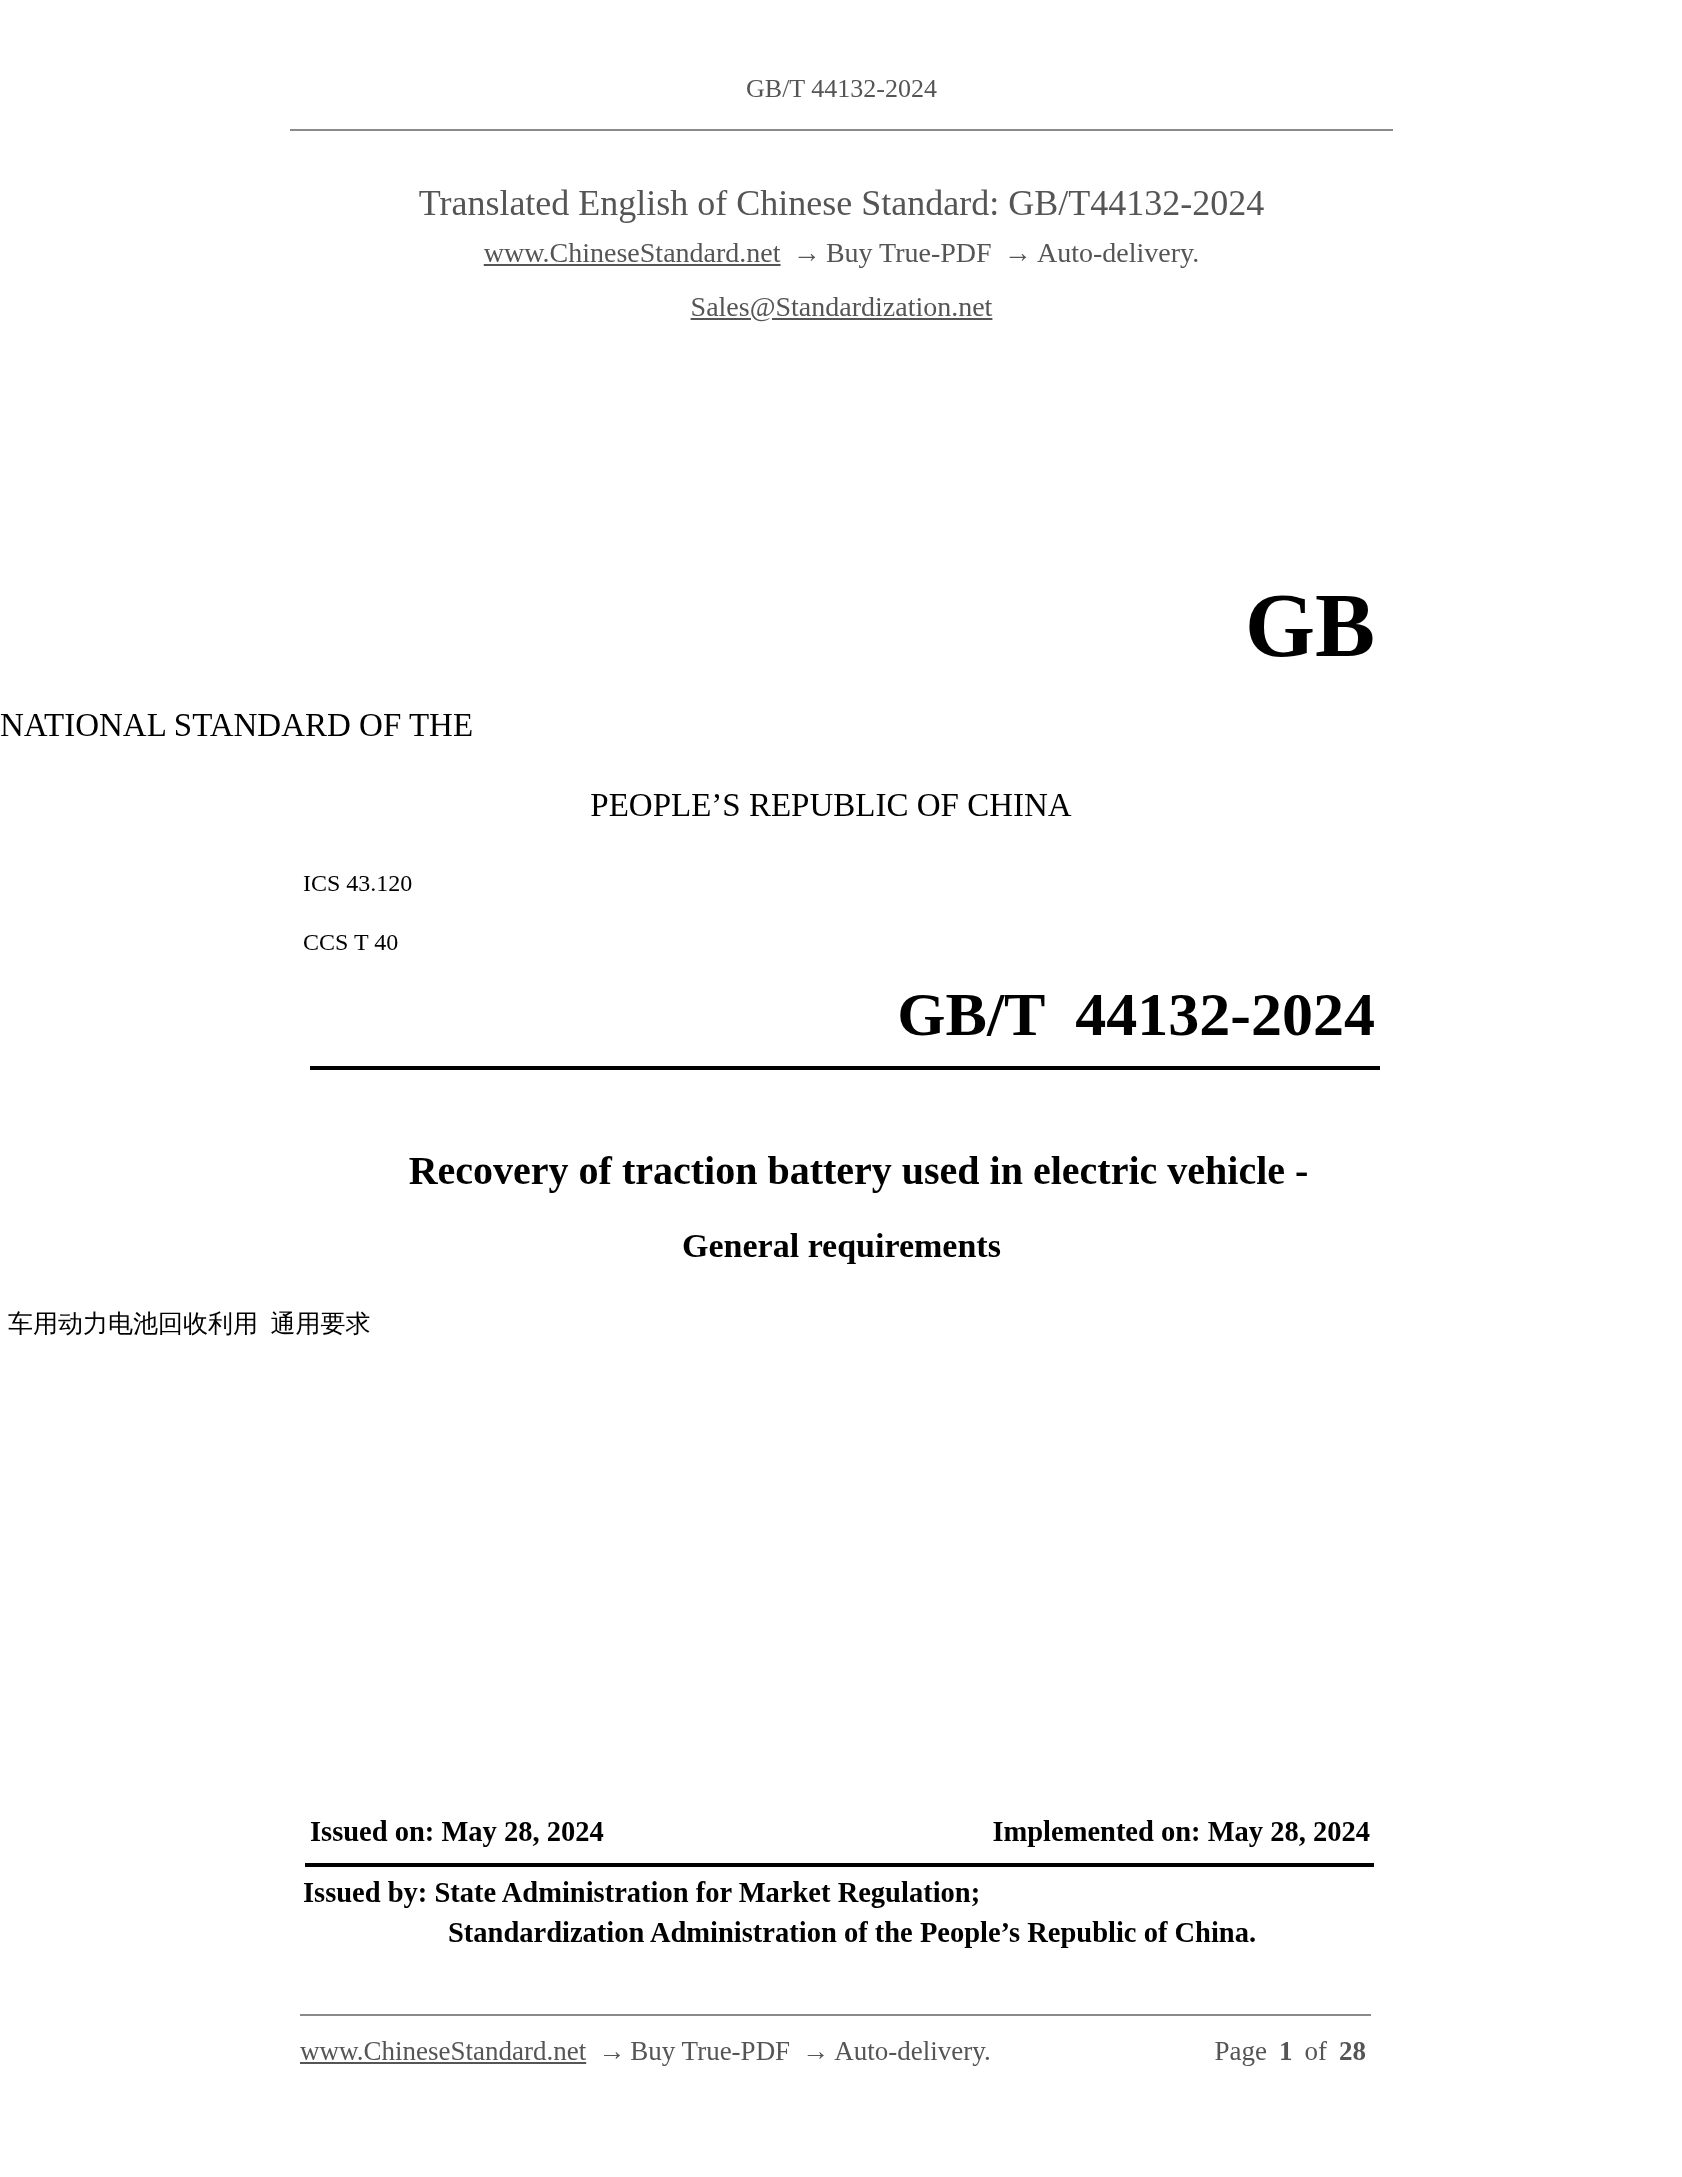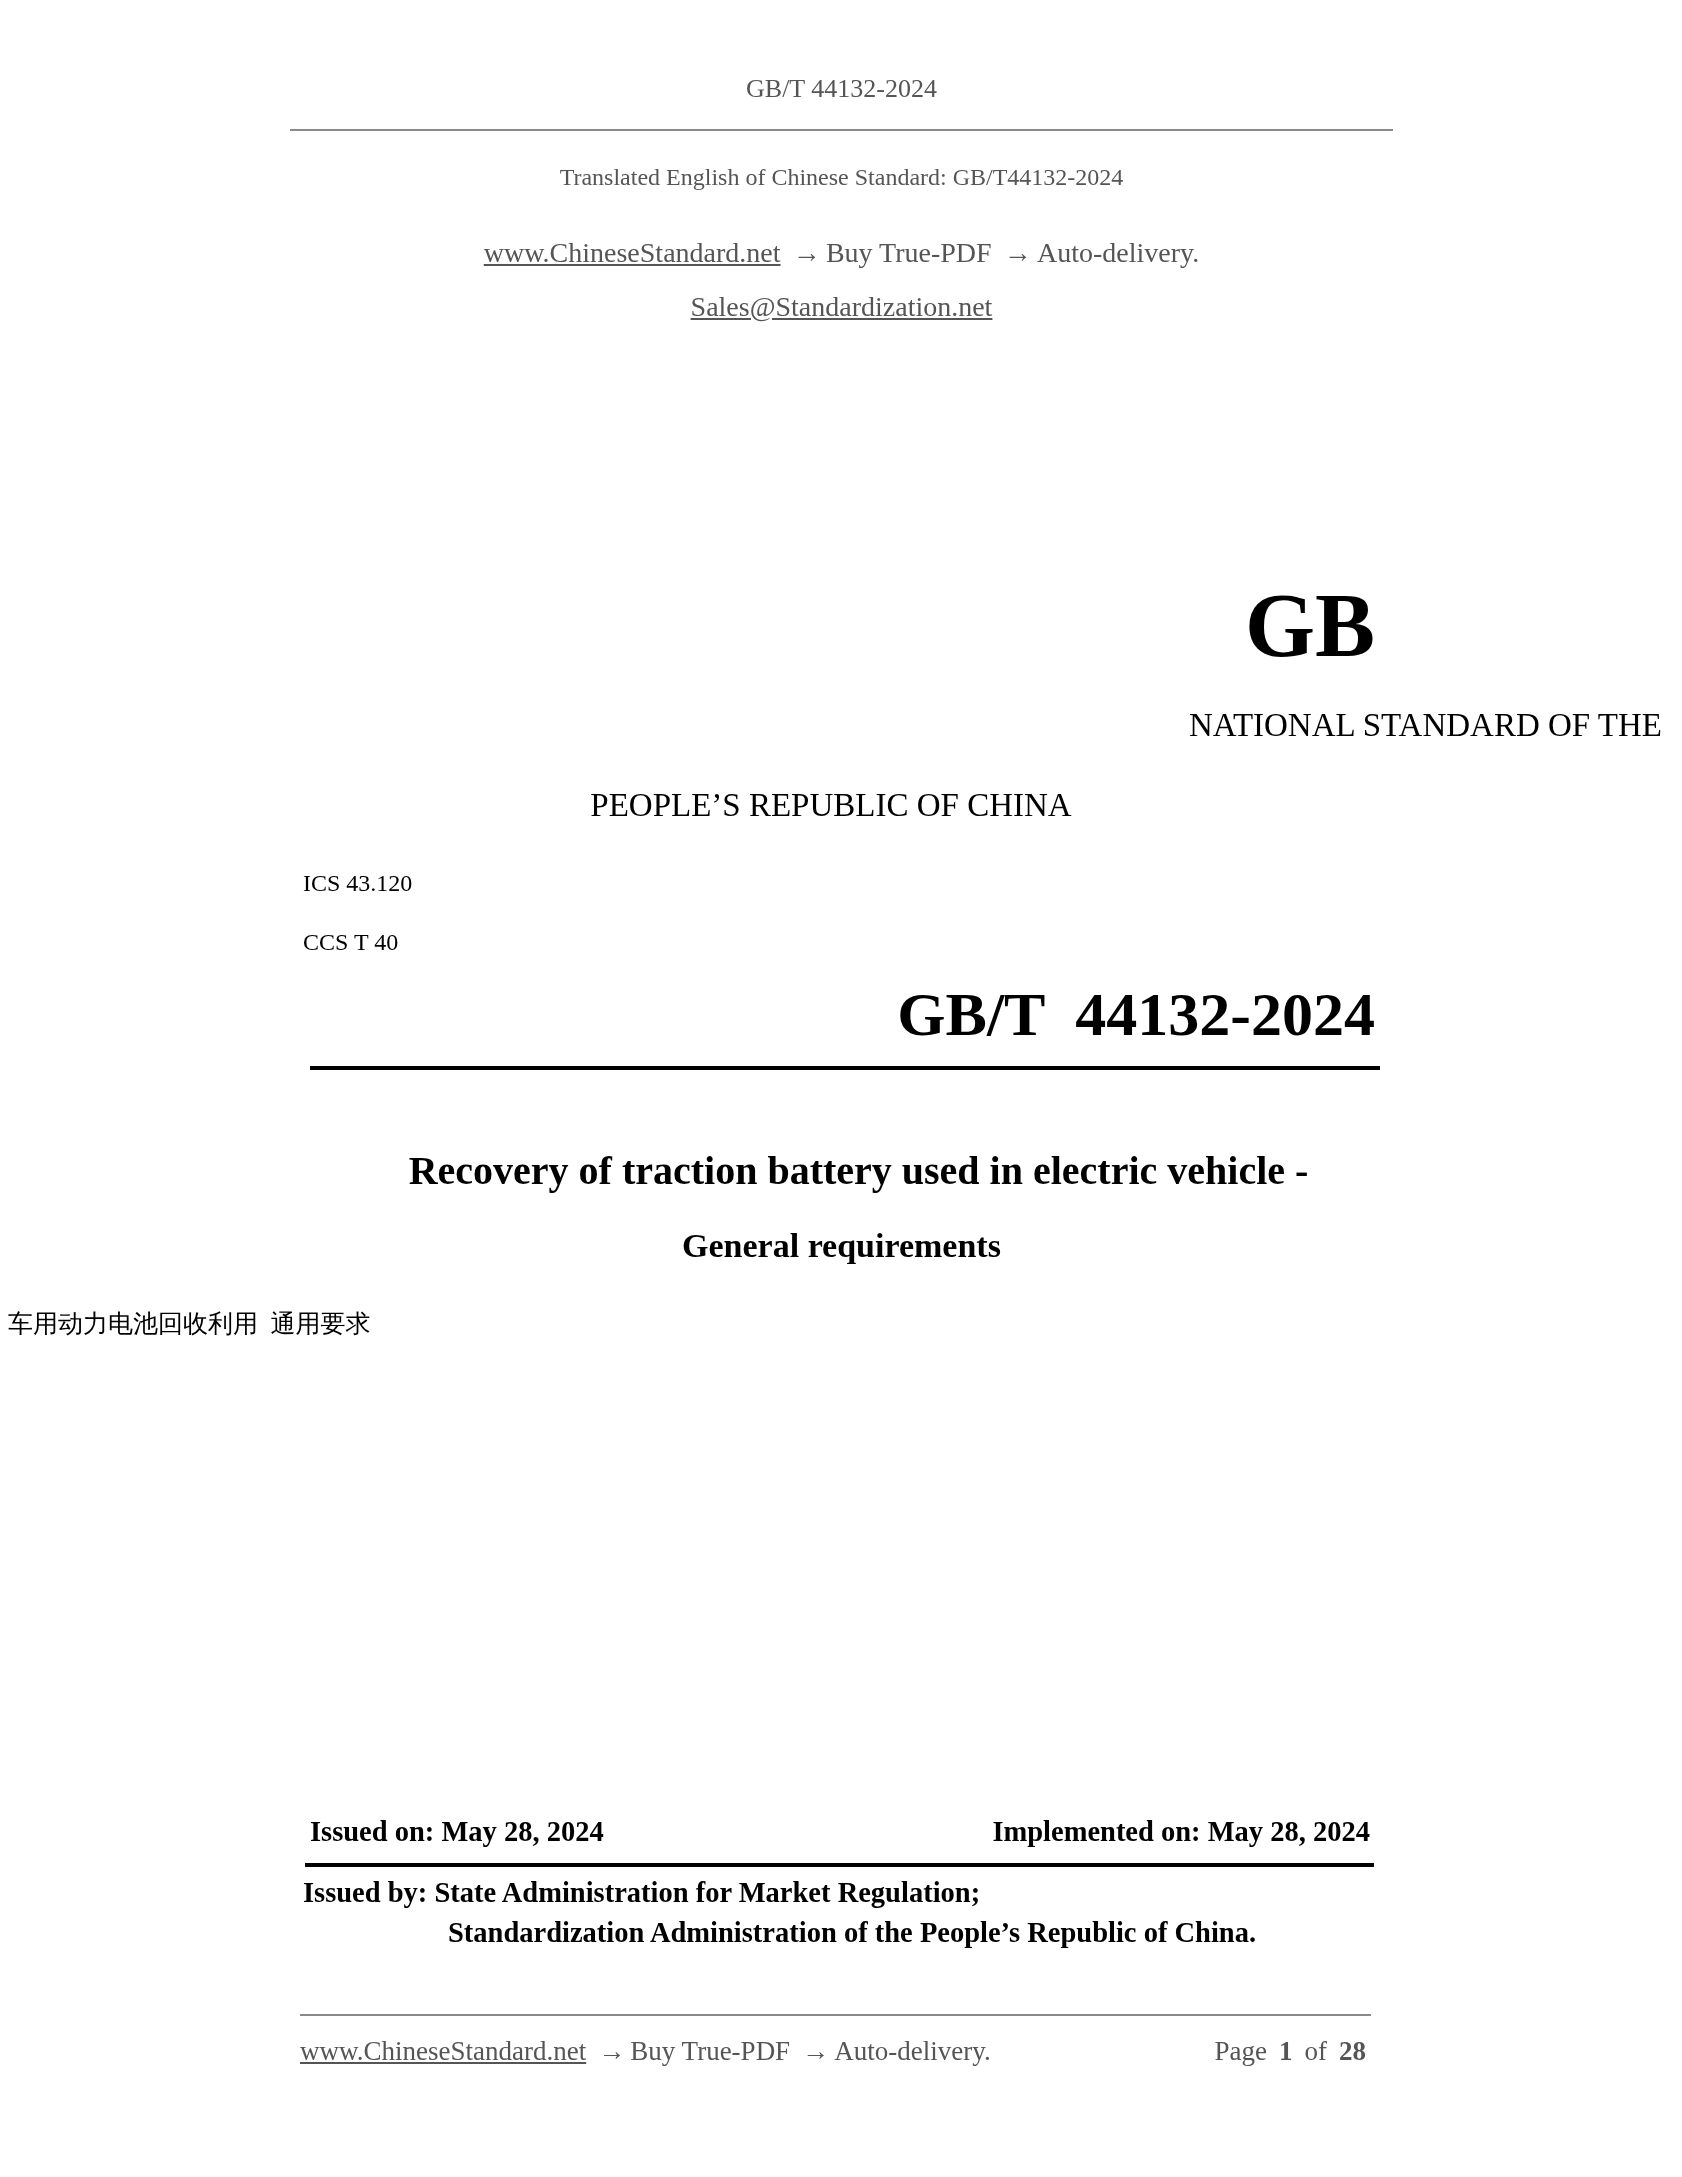--- a/index.html
+++ b/index.html
@@ -9,27 +9,27 @@
   .abs { position: absolute; white-space: nowrap; font-family: Liberation Serif, serif; }
   .center { left: 0; width: 1683px; text-align: center; }
   .gray { color: #555555; }
   .black { color: #000000; }
   .bold { font-weight: bold; }
   a { color: inherit; text-decoration: underline; }
 
   #running-header { top: 74px; font-size: 26px; }
   #header-rule { left: 290px; top: 129px; width: 1103px; height: 1.7px; background: #8a8a8a; }
 
-  #translated-line { top: 164px; font-size: 24px; }
+  #translated-line { top: 182px; font-size: 36px; }
   #promo-line { top: 237px; font-size: 28px; }
   #sales-line { top: 291px; font-size: 28px; }
 
   #gb-mark { right: 308px; top: 581px; font-size: 90px; line-height: 1; }
 
-  #national-1 { top: 707px; font-size: 33px; left: 0; width: 1662px; text-align: right; }
+  #national-1 { top: 707px; font-size: 33px; left: 0; width: 1662px; text-align: left; }
   #national-2 { top: 787px; font-size: 33px; left: 0; width: 1662px; text-align: center; }
 
   #ics { left: 303px; top: 870px; font-size: 24px; }
   #ccs { left: 303px; top: 929px; font-size: 24px; }
 
   #std-number { right: 308px; top: 983px; font-size: 62px; line-height: 1; }
   #std-rule { left: 310px; top: 1066px; width: 1070px; height: 4.3px; background: #000; }
 
   #title-1 { top: 1147px; font-size: 40px; margin-left: 17px; }
   #title-2 { top: 1227px; font-size: 34px; }

